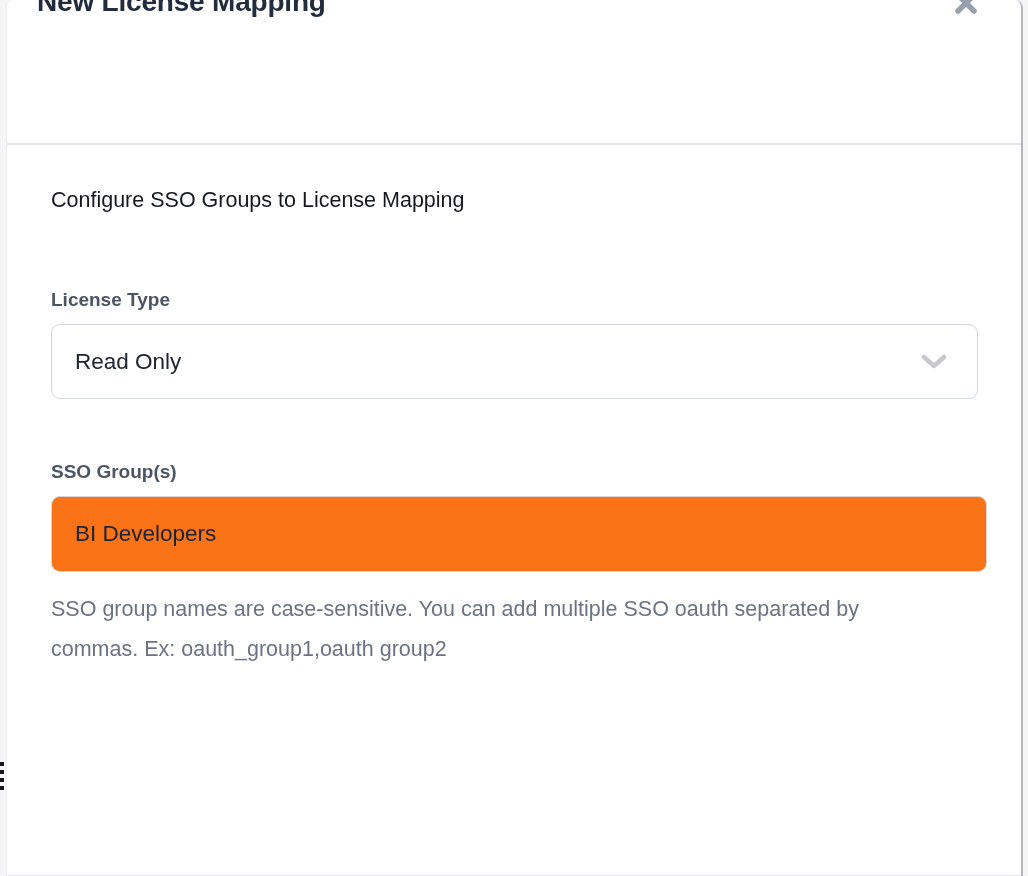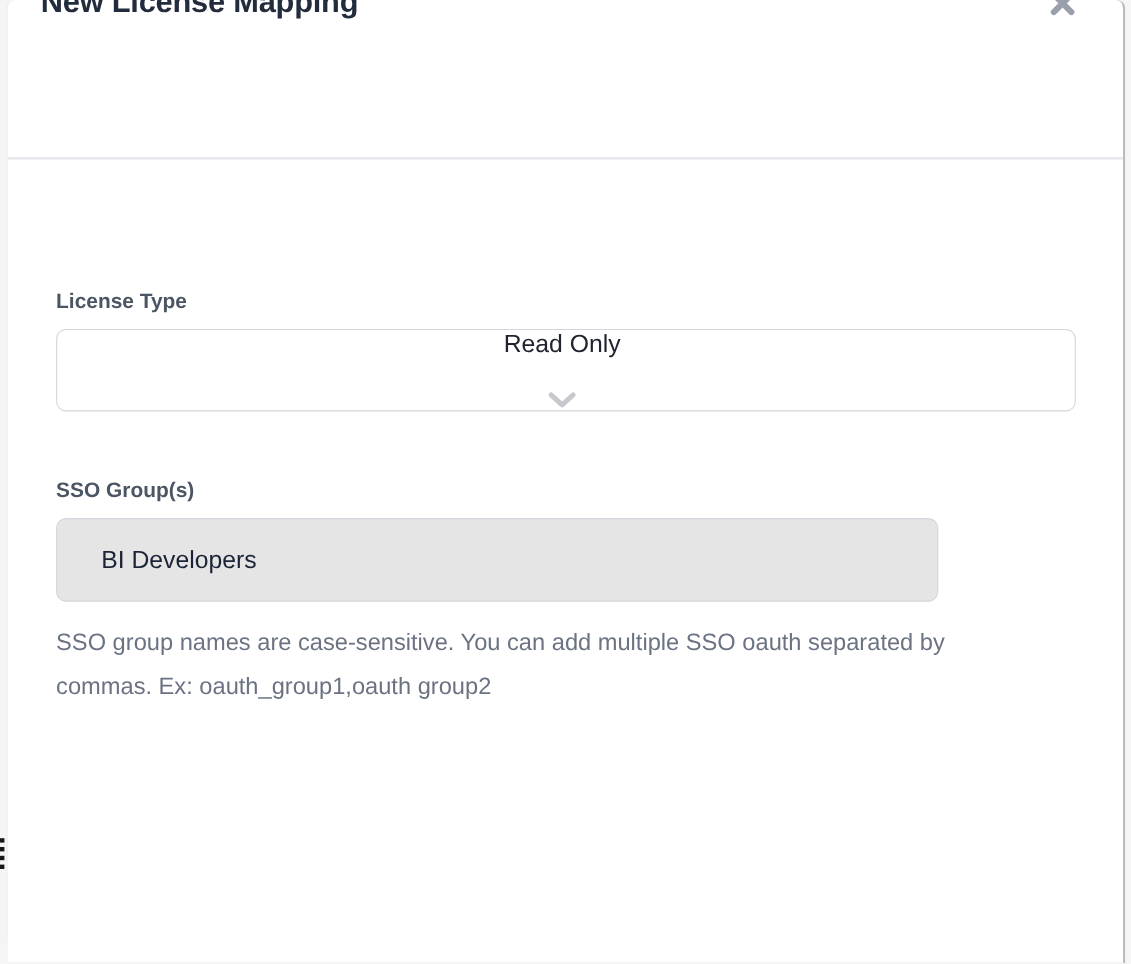--- a/index.html
+++ b/index.html
@@ -69,30 +69,29 @@
     margin-bottom: 13px;
   }
 
   .select-box {
     width: 927px; height: 75px;
     border: 1px solid #d3d6dc; border-radius: 9px;
     background: #ffffff;
     display: flex; align-items: center; justify-content: space-between;
     padding: 0 30px 0 23px;
     cursor: pointer;
-    flex-direction: column;
   }
   .select-value { font-size: 22.5px; color: #20242e; }
   .chevron-icon svg { display: block; }
 
   .text-input {
-    width: 802px; height: 76px;
+    width: 936px; height: 76px;
     border: 1px solid #d3d6dc; border-radius: 9px;
-    background: #e5e5e5;
-    padding: 0 40px;
+    background: #f97316;
+    padding: 0 23px;
     font-family: "Liberation Sans", sans-serif;
     font-size: 22.5px; color: #1b2436;
     outline: none;
   }
 
   .helper-text {
     margin: 17px 0 0 0;
     max-width: 832px;
     font-size: 21.5px; line-height: 40px;
     color: #6b7383;
@@ -118,20 +117,21 @@
         <span>
           <svg width="28" height="28" viewBox="0 0 28 28">
             <path d="M6 6 L22 22 M22 6 L6 22" stroke="#99a0ac" stroke-width="5.5" stroke-linecap="round" fill="none"></path>
           </svg>
         </span>
       </button>
     </div>
 
     <div class="modal-body">
 
+      <p class="description">Configure SSO Groups to License Mapping</p>
 
       <div class="field-group">
         <label class="field-label">License Type</label>
         <div class="select-box">
           <span class="select-value">Read Only</span>
           <span class="chevron-icon">
             <svg width="26" height="18" viewBox="0 0 26 18">
               <path d="M3 4 L13 13 L23 4" stroke="#c6c8cc" stroke-width="4.5" stroke-linecap="round" stroke-linejoin="round" fill="none"></path>
             </svg>
           </span>

